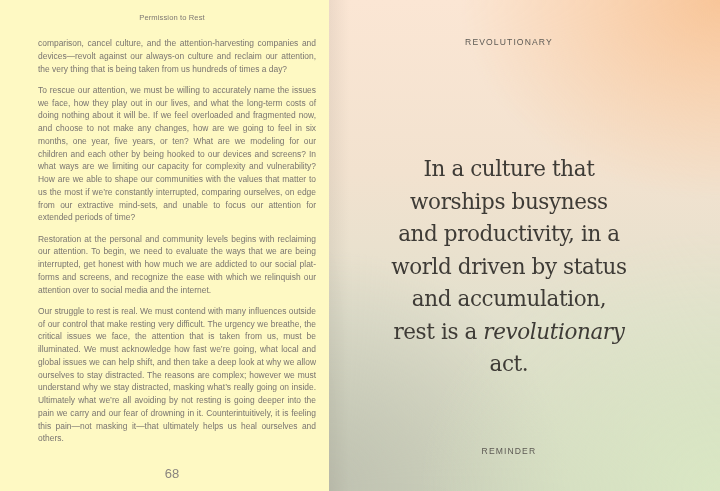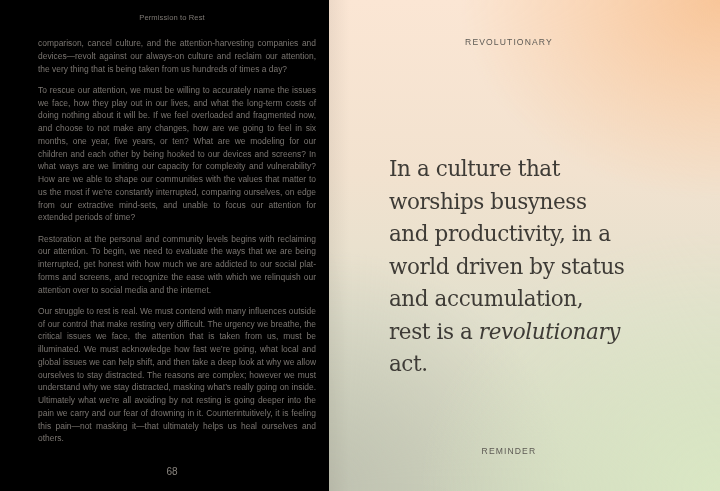--- a/index.html
+++ b/index.html
@@ -4,37 +4,37 @@
   <style>
     html, body { margin: 0; padding: 0; }
     body {
       width: 720px; height: 491px; overflow: hidden;
       background: #fcf8f4;
       position: relative;
     }
     .spread { position: absolute; inset: 0; display: flex; }
     .left-page {
       width: 360px; height: 491px; position: relative;
-      background: #000000;
+      background: #fef9c3;
       box-sizing: border-box;
     }
     .running-head {
       position: absolute; top: 13px; left: 0; width: 344px; text-align: center;
       font-family: "Liberation Sans", sans-serif; font-size: 7.6px; color: #7d7873;
       letter-spacing: 0.1px;
     }
     .body-text {
       position: absolute; top: 37px; left: 38px; width: 278px;
       font-family: "Liberation Sans", sans-serif; font-size: 8.45px; line-height: 12.75px;
       color: #7a7570; text-align: justify; hyphens: manual;
     }
     .body-text p { margin: 0 0 8.5px 0; }
     .folio {
       position: absolute; top: 466px; left: 0; width: 344px; text-align: center;
-      font-family: "Liberation Sans", sans-serif; font-size: 10px; color: #8a857f;
+      font-family: "Liberation Sans", sans-serif; font-size: 13px; color: #8a857f;
     }
     .gutter-shadow {
       position: absolute; left: 346px; top: 0; width: 14px; height: 491px;
       background: linear-gradient(to right, rgba(0,0,0,0) 0%, rgba(120,110,100,0.05) 100%);
     }
     .right-page {
       width: 428px; height: 491px; position: relative; overflow: hidden;
       background:
         radial-gradient(ellipse 260px 200px at 100% 0%, rgba(248,196,150,0.95) 0%, rgba(248,196,150,0) 100%),
         radial-gradient(ellipse 300px 260px at 100% 100%, rgba(218,232,196,0.95) 0%, rgba(218,232,196,0) 100%),
@@ -46,21 +46,21 @@
       background: linear-gradient(to right, rgba(110,100,90,0.10), rgba(110,100,90,0));
     }
     .section-label {
       position: absolute; left: 0; width: 360px; text-align: center;
       font-family: "Liberation Sans", sans-serif; font-size: 8.6px; letter-spacing: 1.1px;
       color: #5d5a54;
     }
     .label-top { top: 37px; }
     .label-bottom { top: 446px; }
     .quote {
-      position: absolute; top: 153px; left: 60px; width: 240px; 
+      position: absolute; top: 153px; left: 60px; width: 240px; text-align: center;
       font-family: "DejaVu Serif", serif; font-size: 21.5px; line-height: 32.5px;
       color: #3e3b36; letter-spacing: -0.4px; font-weight: normal;
     }
     .quote em { font-style: italic; }
   </style>
 </head>
 <body>
 
 <div class="spread">
   <div class="left-page">

